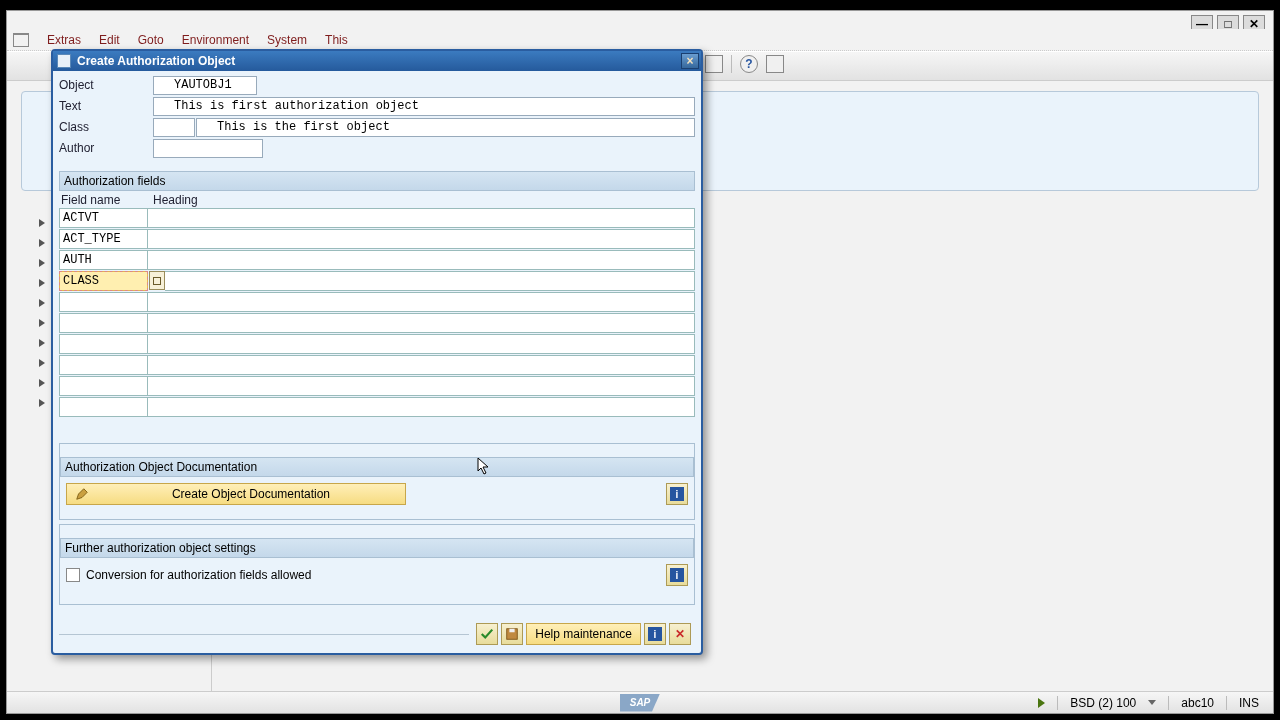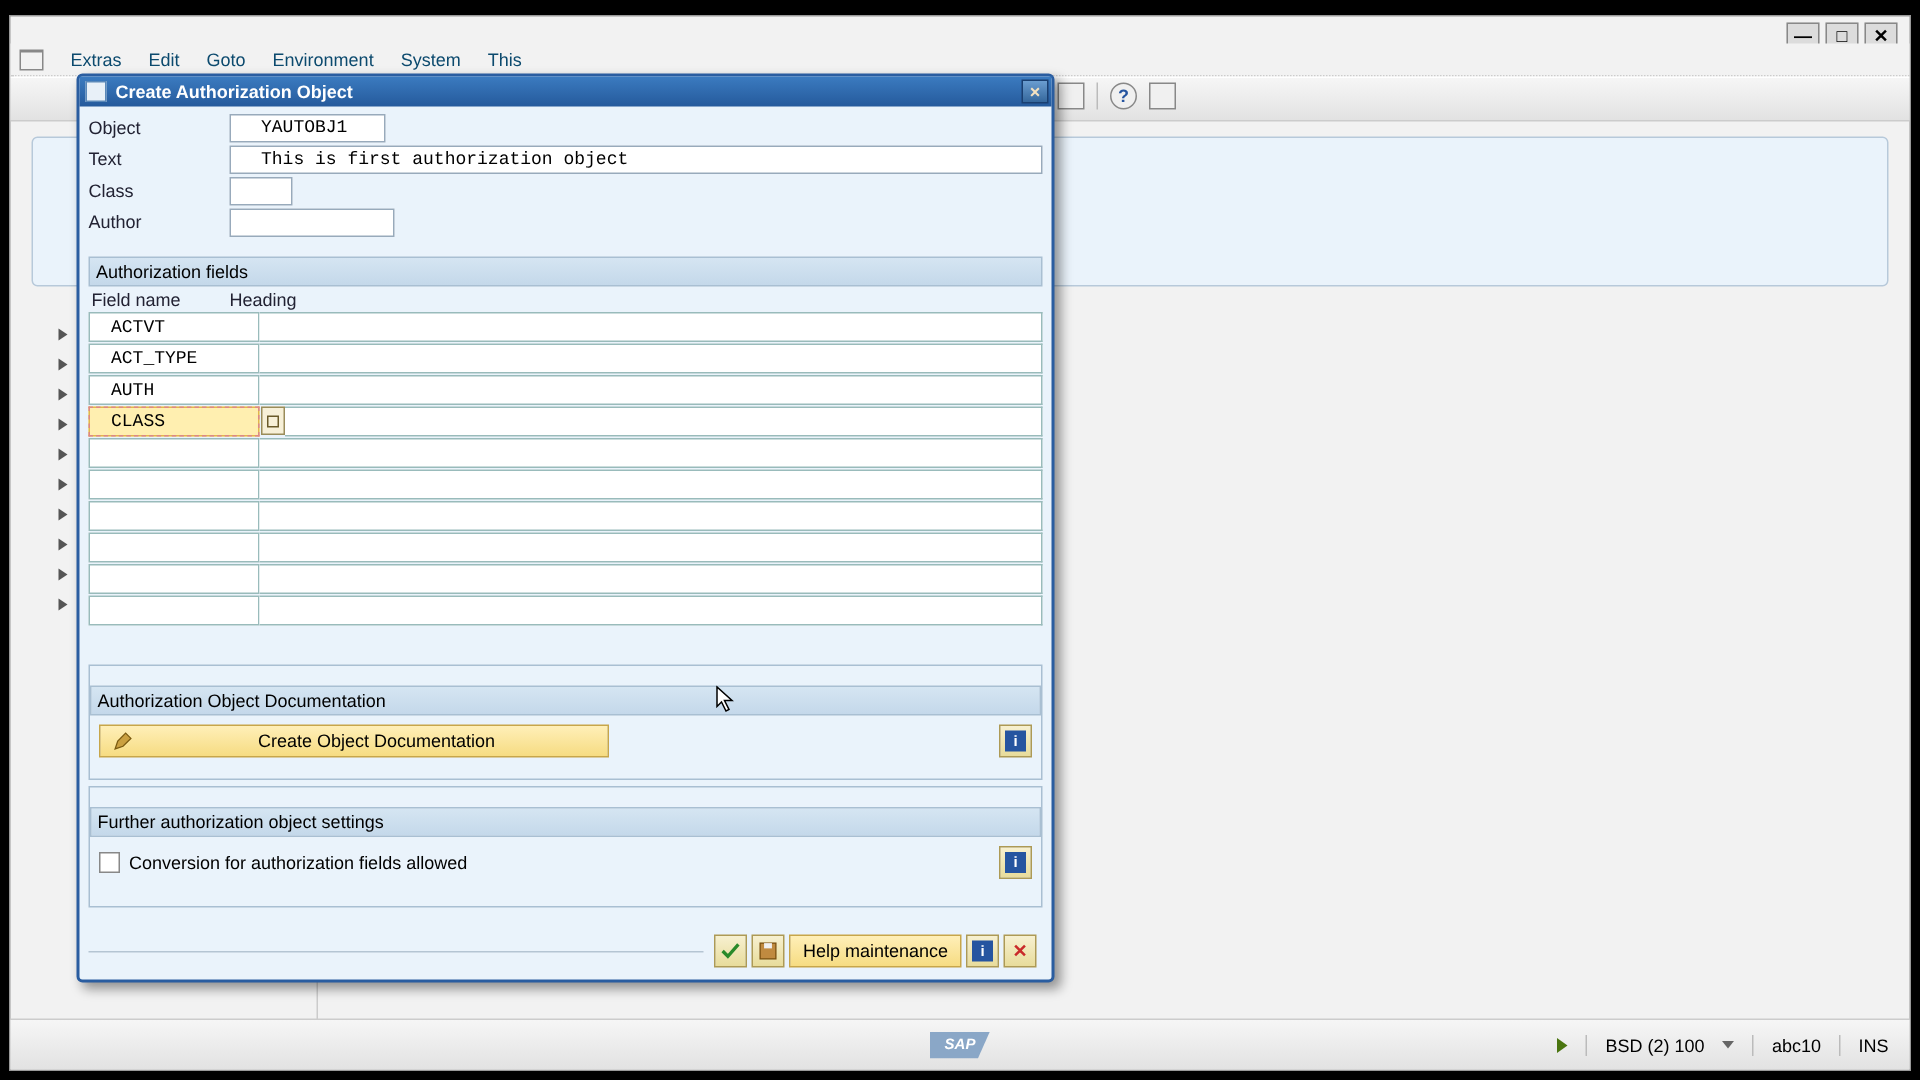--- a/index.html
+++ b/index.html
@@ -2,21 +2,21 @@
 <html><head>
 <meta charset="utf-8">
 <style>
   * { box-sizing: border-box; margin: 0; padding: 0; font-family: Arial, sans-serif; font-size: 12px; }
   body { background: #000; width: 1280px; height: 720px; overflow: hidden; position: relative; }
   .desktop { position: absolute; left: 6px; top: 10px; right: 6px; bottom: 6px; background: #f2f2f2; border: 1px solid #999; }
   .window-controls { position: absolute; right: 8px; top: 4px; display: flex; gap: 4px; }
   .window-btn { width: 22px; height: 18px; background: #dcdcdc; border: 1px solid #888; display: flex; align-items: center; justify-content: center; font-size: 12px; font-weight: bold; }
   .menubar { position: absolute; left: 0; top: 18px; right: 0; height: 22px; background: #f2f2f2; display: flex; align-items: center; padding-left: 6px; gap: 18px; border-bottom: 1px dotted #ccc; }
   .menu-icon { width: 16px; height: 14px; border: 1px solid #888; border-top: 2px solid #888; }
-  .menu-item { color: #0c4a6e; cursor: default; text-decoration: underline; text-decoration-color: transparent; }
+  .menu-item { color: #7f1d1d; cursor: default; text-decoration: underline; text-decoration-color: transparent; }
   .toolbar-bg { position: absolute; left: 0; top: 40px; right: 0; height: 30px; background: linear-gradient(#f6f6f6,#e2e2e2); border-top: 1px solid #fff; border-bottom: 1px solid #ccc; }
   .toolbar-icons-right { position: absolute; left: 698px; top: 44px; display: flex; gap: 8px; align-items: center; }
   .tb-square { width: 18px; height: 18px; border: 1px solid #888; background: #f0f0f0; }
   .content-panel { position: absolute; left: 14px; top: 80px; right: 14px; height: 100px; background: #eaf3fb; border: 1px solid #b7c9da; border-radius: 4px; }
   .arrow-row { height: 20px; display: flex; align-items: center; }
   .arrow-tri { width: 0; height: 0; border-top: 4px solid transparent; border-bottom: 4px solid transparent; border-left: 6px solid #555; margin-left: 4px; }
   .divider { position: absolute; left: 204px; top: 590px; width: 1px; height: 110px; background: #ccc; }
 
   .dialog { position: absolute; left: 44px; top: 38px; width: 652px; background: #eaf3fb; border: 2px solid #2a5da0; border-radius: 4px; box-shadow: 4px 4px 8px rgba(0,0,0,0.4); }
   .titlebar { height: 20px; background: linear-gradient(#3b7bc0,#255a9c); display: flex; align-items: center; color: #fff; font-weight: bold; padding-left: 4px; justify-content: space-between; }
@@ -31,21 +31,21 @@
   .long-input { flex: 1; }
   .class-input { width: 42px; }
   .class-desc { flex: 1; margin-left: 1px; }
   .author-input { width: 110px; }
 
   .section-header { background: linear-gradient(#d5e5f2,#c4d8ea); border: 1px solid #a9bfd2; padding: 2px 4px; margin-top: 13px; }
   .col-headers { display: flex; margin-top: 2px; margin-bottom: 1px; }
   .col-name { width: 94px; color: #223; padding-left: 2px; }
   .col-heading { color: #223; }
   .table-row { display: flex; height: 20px; margin-bottom: 1px; }
-  .cell-name { width: 114px; background: #fff; border: 1px solid #9bb; font-family: "Courier New", monospace; font-size: 12px; padding: 1px 14px; }
+  .cell-name { width: 89px; background: #fff; border: 1px solid #9bb; font-family: "Courier New", monospace; font-size: 12px; padding: 1px 3px; }
   .cell-heading { flex: 1; background: #fff; border: 1px solid #9bb; border-left: none; }
   .selected-cell { background: #ffefb0 !important; border: 1px solid #e2b84a; outline: 1px dashed #d88; outline-offset: -1px; }
   .f4-btn { width: 16px; height: 19px; background: #f7f0d8; border: 1px solid #9a8c5a; margin-left: 1px; display: flex; align-items: center; justify-content: center; }
   .f4-glyph { width: 8px; height: 8px; border: 1px solid #6a5a2a; }
 
   .doc-section { margin-top: 26px; border: 1px solid #a9bfd2; padding-bottom: 8px; }
   .doc-body { padding: 6px; display: flex; align-items: center; }
   .doc-btn { background: linear-gradient(#ffefb8,#f6dc82); border: 1px solid #c7a64a; width: 340px; height: 22px; display: flex; align-items: center; cursor: default; }
   .pencil-icon { width: 18px; height: 18px; margin: 0 6px; display: flex; align-items: center; justify-content: center; }
   .pencil-svg { width: 14px; height: 14px; }
@@ -58,21 +58,21 @@
 
   .bottom-bar { margin-top: 18px; display: flex; justify-content: flex-end; align-items: center; gap: 3px; padding-right: 4px; }
   .hoz-line { height: 1px; flex: 1; background: #b5c5d3; margin-right: 4px; }
   .icon-btn { width: 22px; height: 22px; background: linear-gradient(#f7f0d0,#e8dc9b); border: 1px solid #ad9a55; display: flex; align-items: center; justify-content: center; }
   .field-maint-btn { background: linear-gradient(#ffefb8,#f6dc82); border: 1px solid #c7a64a; height: 22px; padding: 0 8px; display: flex; align-items: center; }
   .check-svg { width: 14px; height: 14px; }
   .save-svg { width: 14px; height: 14px; }
   .x-glyph { color: #c92a2a; font-weight: bold; }
 
   .cursor-arrow { position: absolute; left: 470px; top: 446px; width: 14px; height: 20px; pointer-events:none; }
-  .statusbar { position: absolute; left: 0; right: 0; bottom: 0; height: 34px; background: linear-gradient(#f6f6f6,#e2e2e2); border-top: 1px solid #ccc; display: flex; align-items: center; font-size: 12px; padding-left: 28px; }
+  .statusbar { position: absolute; left: 0; right: 0; bottom: 0; height: 22px; background: linear-gradient(#f6f6f6,#e2e2e2); border-top: 1px solid #ccc; display: flex; align-items: center; font-size: 12px; padding-left: 28px; }
   .sap-logo { position: absolute; left: 50%; transform: translateX(-50%); width: 40px; height: 18px; background: #8aa7c7; color: #fff; font-weight: bold; font-size: 10px; display: flex; align-items: center; justify-content: center; clip-path: polygon(0 0, 100% 0, 80% 100%, 0 100%); font-style: italic;}
   .status-right { margin-left: auto; display: flex; align-items: center; gap: 12px; padding-right: 14px; }
   .status-sep { width: 1px; height: 14px; background: #bbb; }
   .status-tri { width: 0; height: 0; border-top: 5px solid transparent; border-bottom: 5px solid transparent; border-left: 7px solid #4a7510; }
   .status-dd { width: 0; height: 0; border-left: 4px solid transparent; border-right: 4px solid transparent; border-top: 5px solid #666; }
 
   .bg-rail-arrows { position: absolute; left: 28px; top: 202px; }
 </style>
 </head>
 <body>
@@ -151,20 +151,21 @@
         <span class="field-label">Object</span>
         <input class="text-input obj-input" value="YAUTOBJ1" style="">
       </div>
       <div class="field-row">
         <span class="field-label">Text</span>
         <input class="text-input long-input" value="This is first authorization object" style="">
       </div>
       <div class="field-row">
         <span class="field-label">Class</span>
         <input class="text-input class-input" value="OBJ1" style="">
+        <input class="text-input class-desc" value="This is the first object" style="">
       </div>
       <div class="field-row">
         <span class="field-label">Author</span>
         <input class="text-input author-input" value="" style="">
       </div>
 
       <div class="section-header">Authorization fields</div>
       <div class="col-headers">
         <span class="col-name">Field name</span>
         <span class="col-heading">Heading</span>

